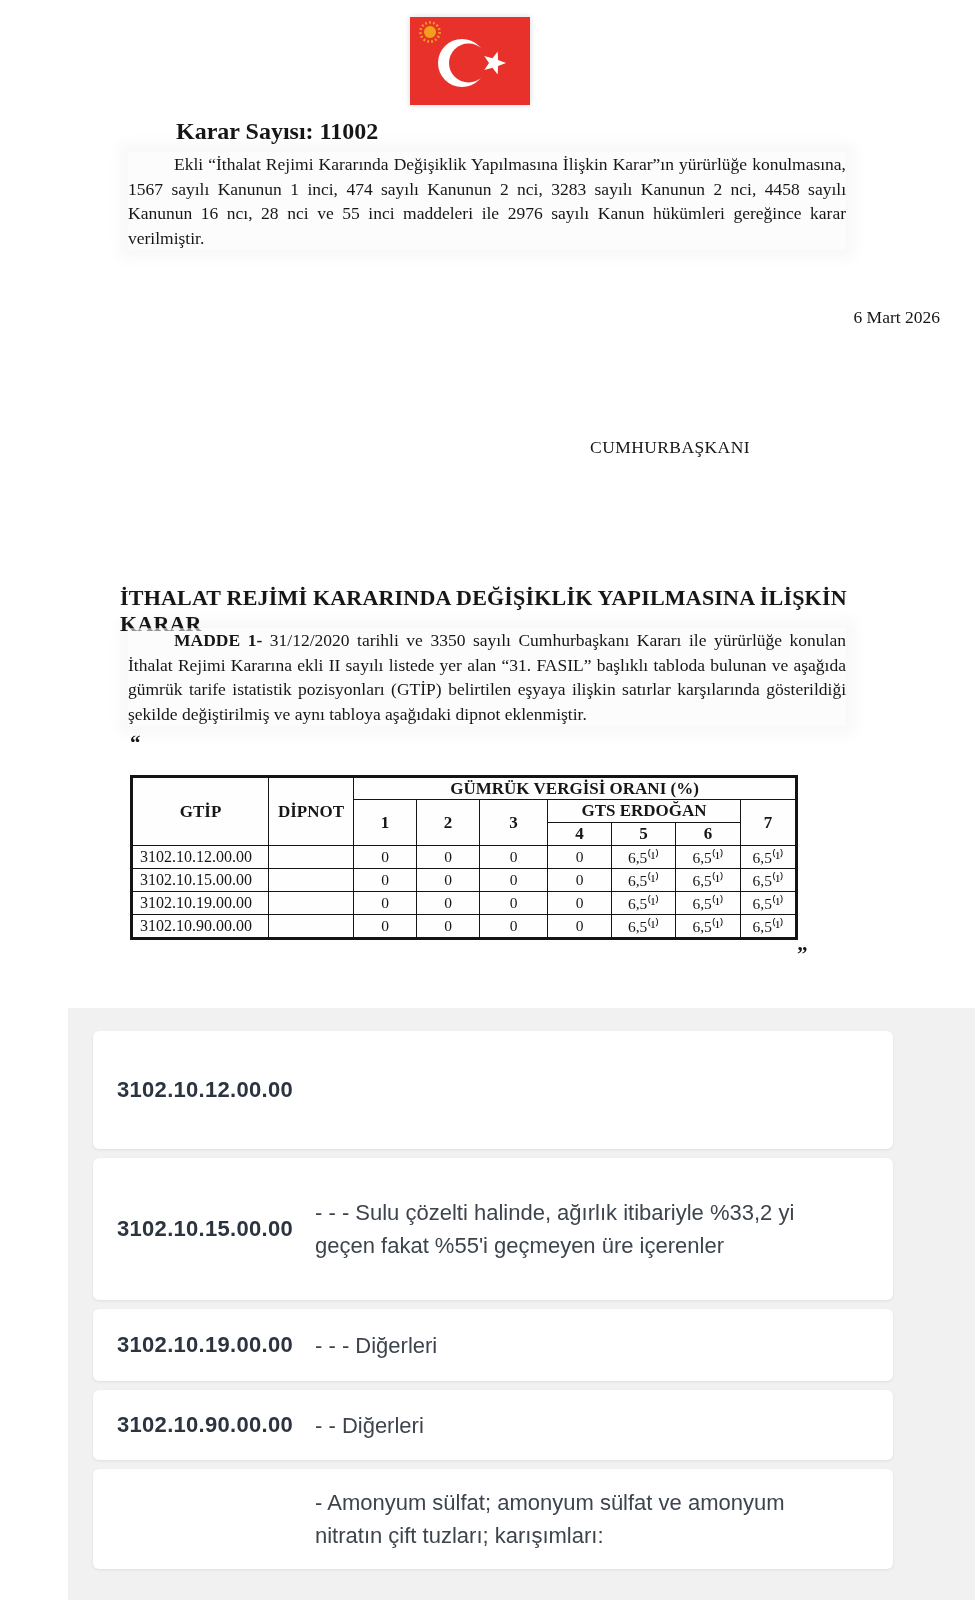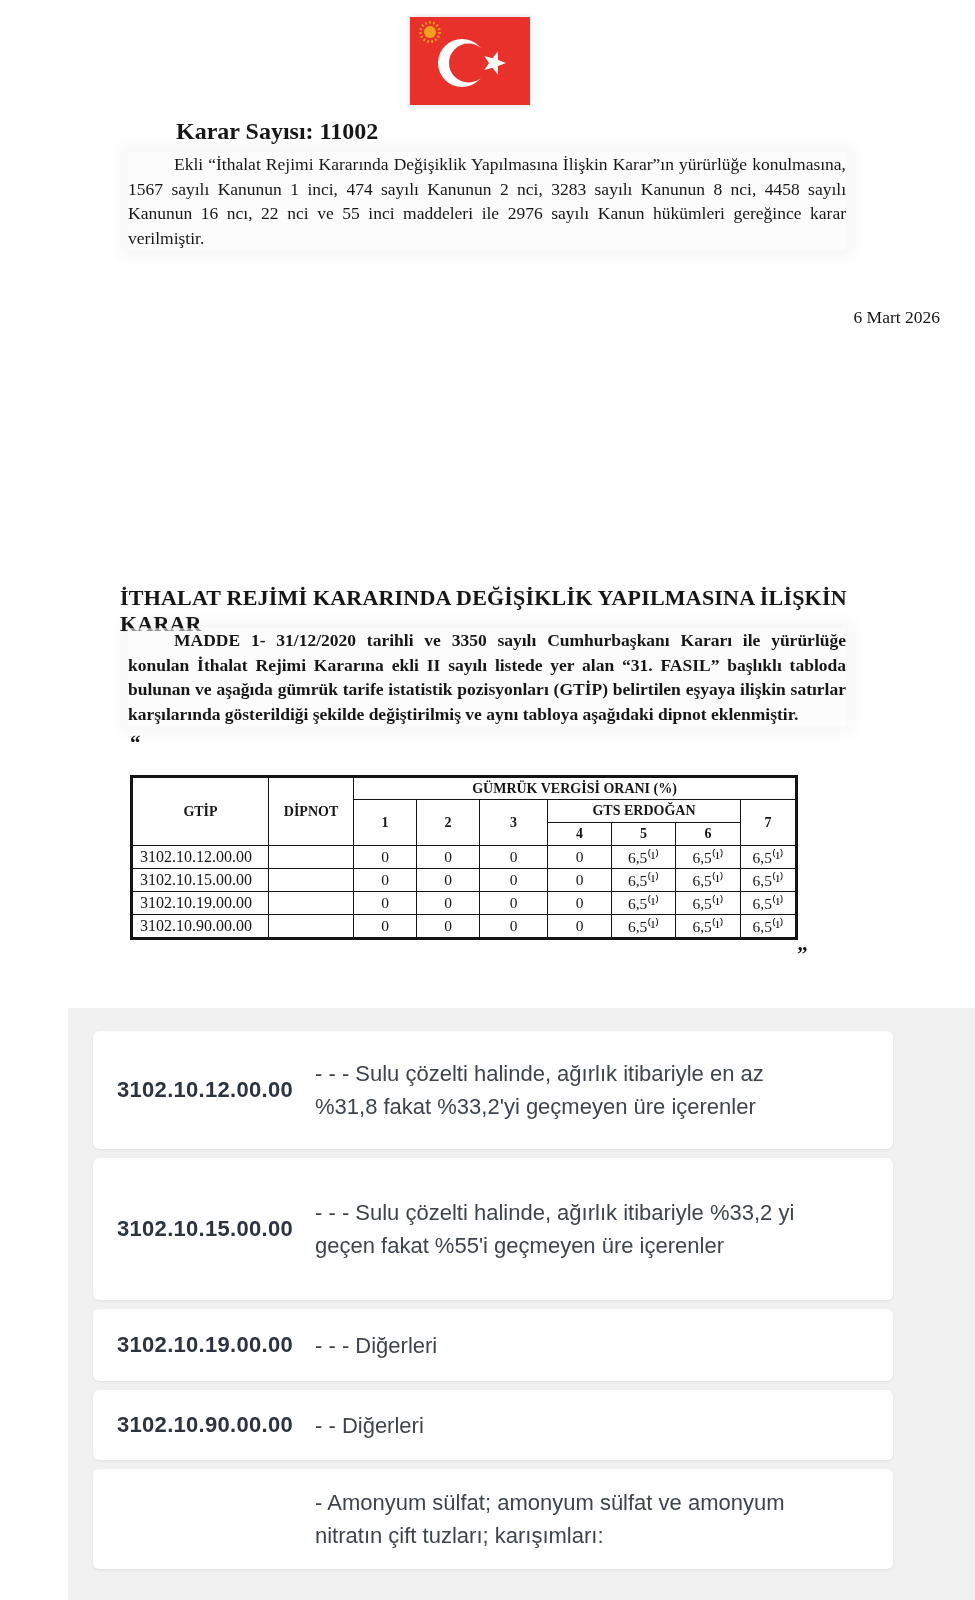--- a/index.html
+++ b/index.html
@@ -18,31 +18,31 @@
   .para1 { top:152px; text-indent:46px; }
   .date { position:absolute; left:0; top:307px; width:940px; text-align:right; font-size:17.5px;padding-left:29px; }
   .sig { position:absolute; left:500px; top:430px; width:340px; text-align:center; }
   .sig-name { font-weight:bold; font-size:17.5px; }
   .sig-title { font-size:17.5px; margin-top:7px; letter-spacing:.4px; }
   .title {
     position:absolute; left:120px; top:585px; width:730px; text-align:left;
     font-weight:bold; font-size:22px; letter-spacing:.2px;
     text-shadow:0 0 2px rgba(0,0,0,.08);
   }
-  .madde { top:628px; text-indent:46px;font-weight:bold; }
+  .madde { top:628px; text-indent:46px; }
   .quote-open  { position:absolute; left:130px; top:731px; font-size:21px; font-weight:bold; }
   .quote-close { position:absolute; left:797px; top:942px; font-size:21px; font-weight:bold; }
 
   table.tariff {
     position:absolute; left:130px; top:775px; width:665px;
     border-collapse:collapse; table-layout:fixed;
     font-size:15.5px; border:3px solid #141414; background:#fefefe;
   }
   .tariff td { border:1.5px solid #141414; text-align:center; vertical-align:middle; padding:0; }
-  .tariff .hdr { font-weight:bold; font-size:14px;font-family:Liberation Serif, serif; }
+  .tariff .hdr { font-weight:bold; font-size:17px;font-family:Liberation Serif, serif; }
   .tr-h1 { height:28px; } .tr-h2 { height:25px; } .tr-h3 { height:34px; }
   .tariff tbody tr { height:23px; }
   .tariff .gtip-cell { text-align:left; padding-left:7px; font-size:16px; }
   .tariff .num-cell  { font-size:15.5px; }
 
   .panel { position:absolute; left:68px; top:1008px; width:907px; height:592px; background:#f1f1f2; }
   .cards { position:absolute; left:25px; top:23px; width:800px; }
   .card {
     background:#ffffff; border-radius:6px; margin-bottom:9px;
     box-shadow:0 1px 3px rgba(0,0,0,.08);
@@ -71,25 +71,26 @@
     </g>
     <g>
       <circle cx="52" cy="46" r="24" fill="#ffffff"></circle>
       <circle cx="58.5" cy="46" r="19.5" fill="#e8312a"></circle>
       <polygon fill="#ffffff" points="96,46 88.05,48.94 87.7,57.4 82.45,50.76 74.3,53.05 79,46 74.3,38.95 82.45,41.24 87.7,34.6 88.05,43.06"></polygon>
     </g>
   </svg>
 
   <div class="karar">Karar Sayısı: 11002</div>
 
-  <p class="para para1">Ekli “İthalat Rejimi Kararında Değişiklik Yapılmasına İlişkin Karar”ın yürürlüğe konulmasına, 1567 sayılı Kanunun 1 inci, 474 sayılı Kanunun 2 nci, 3283 sayılı Kanunun 8 nci, 4458 sayılı Kanunun 16 ncı, 22 nci ve 55 inci maddeleri ile 2976 sayılı Kanun hükümleri gereğince karar verilmiştir.</p>
+  <p class="para para1">Ekli “İthalat Rejimi Kararında Değişiklik Yapılmasına İlişkin Karar”ın yürürlüğe konulmasına, 1567 sayılı Kanunun 1 inci, 474 sayılı Kanunun 2 nci, 3283 sayılı Kanunun 2 nci, 4458 sayılı Kanunun 16 ncı, 28 nci ve 55 inci maddeleri ile 2976 sayılı Kanun hükümleri gereğince karar verilmiştir.</p>
 
   <div class="date">6 Mart 2026</div>
 
   <div class="sig">
+    <div class="sig-title">CUMHURBAŞKANI</div>
   </div>
 
   <div class="title">İTHALAT REJİMİ KARARINDA DEĞİŞİKLİK YAPILMASINA İLİŞKİN KARAR</div>
 
   <p class="para madde"><b>MADDE 1-</b><span> 31/12/2020 tarihli ve 3350 sayılı Cumhurbaşkanı Kararı ile yürürlüğe konulan İthalat Rejimi Kararına ekli II sayılı listede yer alan “31. FASIL” başlıklı tabloda bulunan ve aşağıda gümrük tarife istatistik pozisyonları (GTİP) belirtilen eşyaya ilişkin satırlar karşılarında gösterildiği şekilde değiştirilmiş ve aynı tabloya aşağıdaki dipnot eklenmiştir.</span></p>
 
   <span class="quote-open">“</span>
 
   <table class="tariff">
     <colgroup>
@@ -169,21 +170,20 @@
         </tr>
       </tbody>
   </table>
 
   <span class="quote-close">”</span>
 
   <div class="panel">
     <div class="cards">
         <div class="card">
           <div class="card-code">3102.10.12.00.00</div>
-          <div class="card-desc">- - - Sulu çözelti halinde, ağırlık itibariyle en az %31,8 fakat %33,2'yi geçmeyen üre içerenler</div>
         </div>
         <div class="card">
           <div class="card-code">3102.10.15.00.00</div>
           <div class="card-desc">- - - Sulu çözelti halinde, ağırlık itibariyle %33,2 yi geçen fakat %55'i geçmeyen üre içerenler</div>
         </div>
         <div class="card">
           <div class="card-code">3102.10.19.00.00</div>
           <div class="card-desc">- - - Diğerleri</div>
         </div>
         <div class="card">

